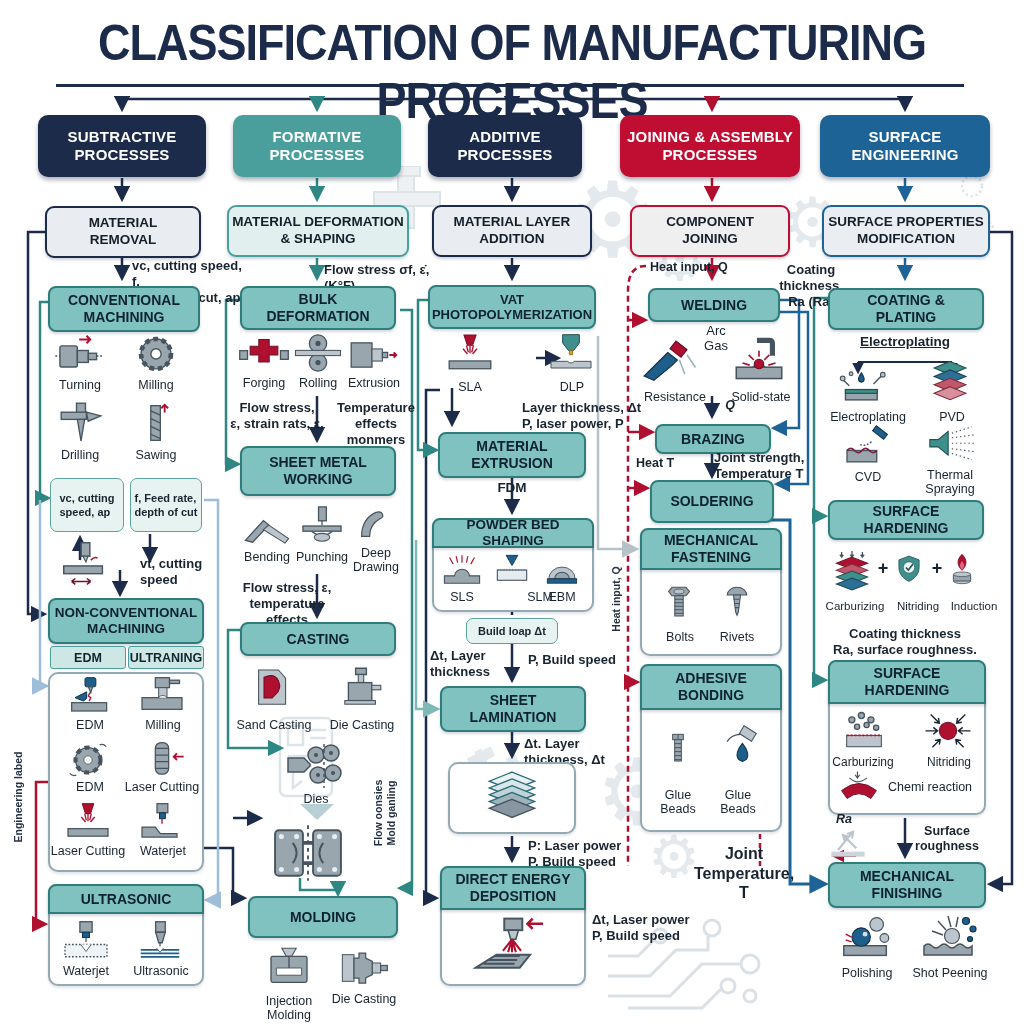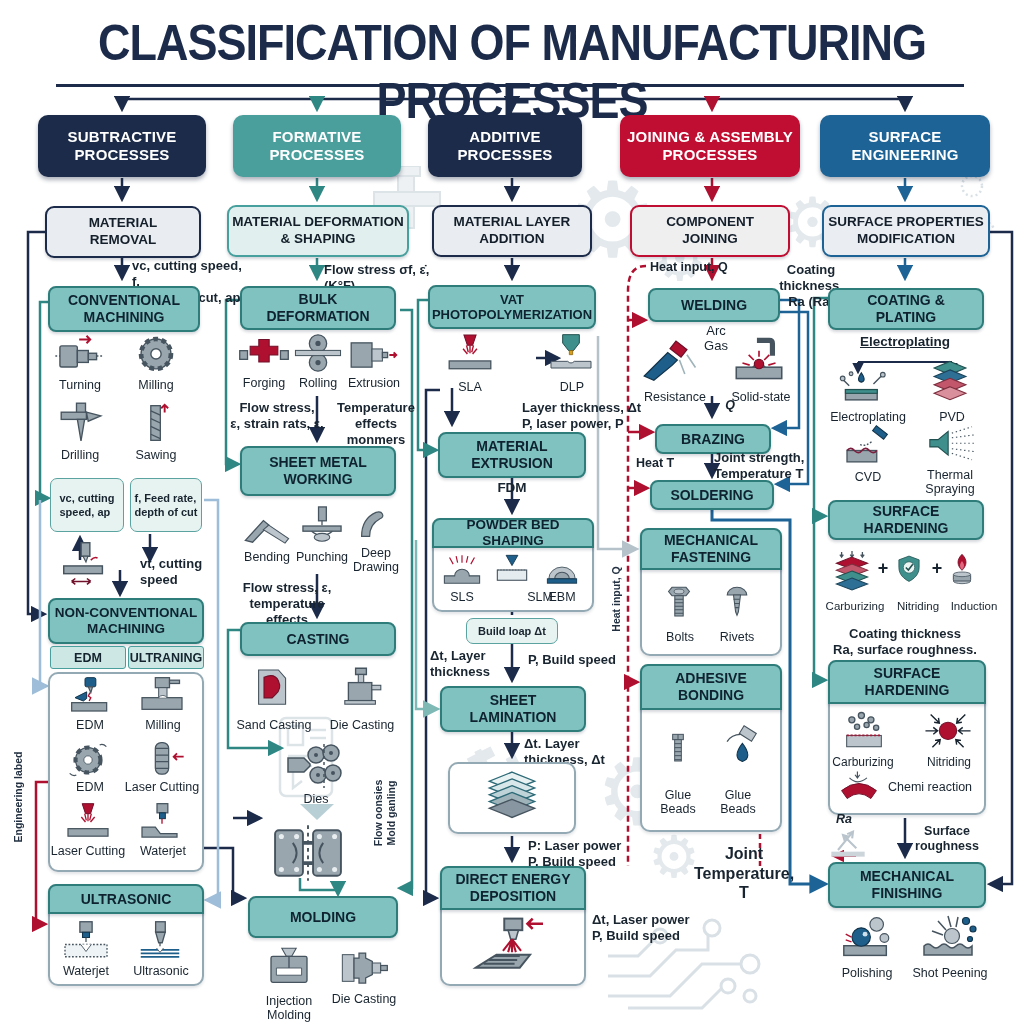--- a/index.html
+++ b/index.html
@@ -627,21 +627,21 @@
       <path d="M20 18 l5 5 M40 18 l-5 5 M30 14 v6 M14 26 l7 2 M46 26 l-7 2" class="lr" stroke-width="1.3"></path>
     </svg>
   </div>
 <div class="abs cap" style="left:726px;top:390px;width:70px">Solid-state</div>
 <div class="abs cap" style="left:720px;top:398px;width:20px;font-style:italic;font-weight:600">Q</div>
 
 <div class="abs t3" style="left:655px;top:424px;width:116px;height:30px">BRAZING</div>
 <div class="abs ann" style="left:636px;top:456px;width:50px;font-size:12.5px">Heat T</div>
 <div class="abs ann" style="left:714px;top:450px;width:104px">Joint strength,
 Temperature T</div>
-<div class="abs t3" style="left:650px;top:480px;width:124px;height:30px">SOLDERING</div>
+<div class="abs t3" style="left:650px;top:480px;width:124px;height:43px">SOLDERING</div>
 
 <div class="abs cardbox" style="left:640px;top:528px;width:142px;height:128px"></div>
 <div class="abs t3 bar" style="left:640px;top:528px;width:142px;height:42px">MECHANICAL
 FASTENING</div>
 <div class="icw" style="left:658px;top:576px;width:42px;height:52px">
     <svg viewBox="0 0 60 48">
       <path d="M20 3 h20 l5 6 -5 6 h-20 l-5 -6 z" class="g"></path>
       <ellipse cx="30" cy="9" rx="7" ry="3.5" class="g2"></ellipse>
       <rect x="24" y="15" width="12" height="29" class="g"></rect>
       <path d="M24 20 h12 M24 25 h12 M24 30 h12 M24 35 h12 M24 40 h12" class="ln"></path>

